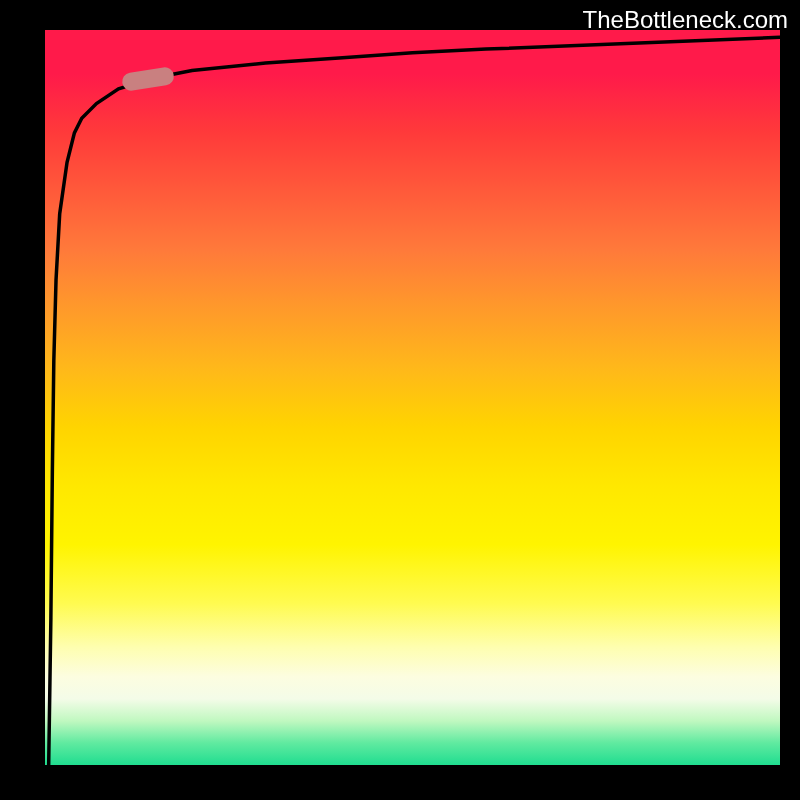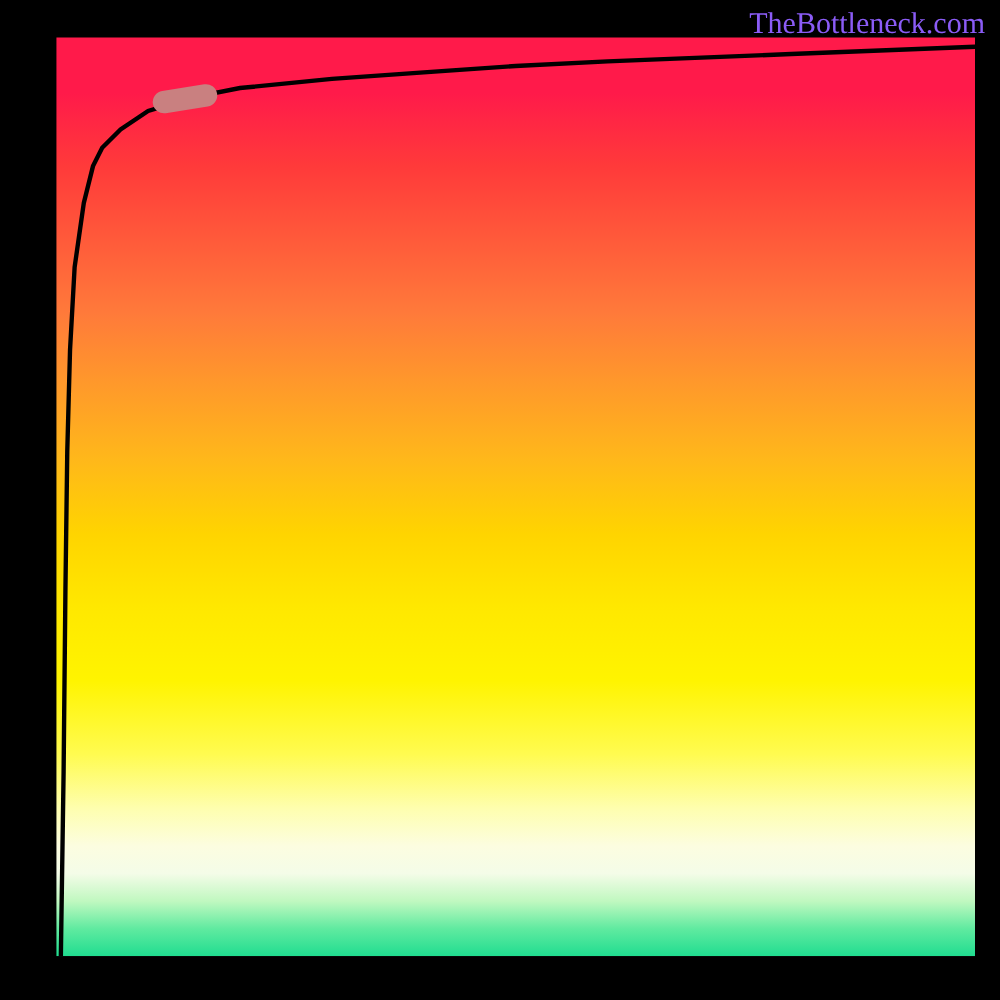--- a/index.html
+++ b/index.html
@@ -8,25 +8,24 @@
     height: 800px;
     background: #000;
     position: relative;
     overflow: hidden;
     font-family: Arial, Helvetica, sans-serif;
   }
   .attribution {
     position: absolute;
     top: 6px;
     right: 12px;
-    color: #8b5cf6;
+    color: #ffffff;
     font-size: 24px;
     font-weight: 400;
     z-index: 10;
-    font-family: Liberation Serif, serif;
   }
   .plot-area {
     position: absolute;
     left: 45px;
     top: 30px;
     width: 735px;
     height: 735px;
     background: linear-gradient(to bottom,
       #ff1a4a 0%,
       #ff1a4a 6%,

